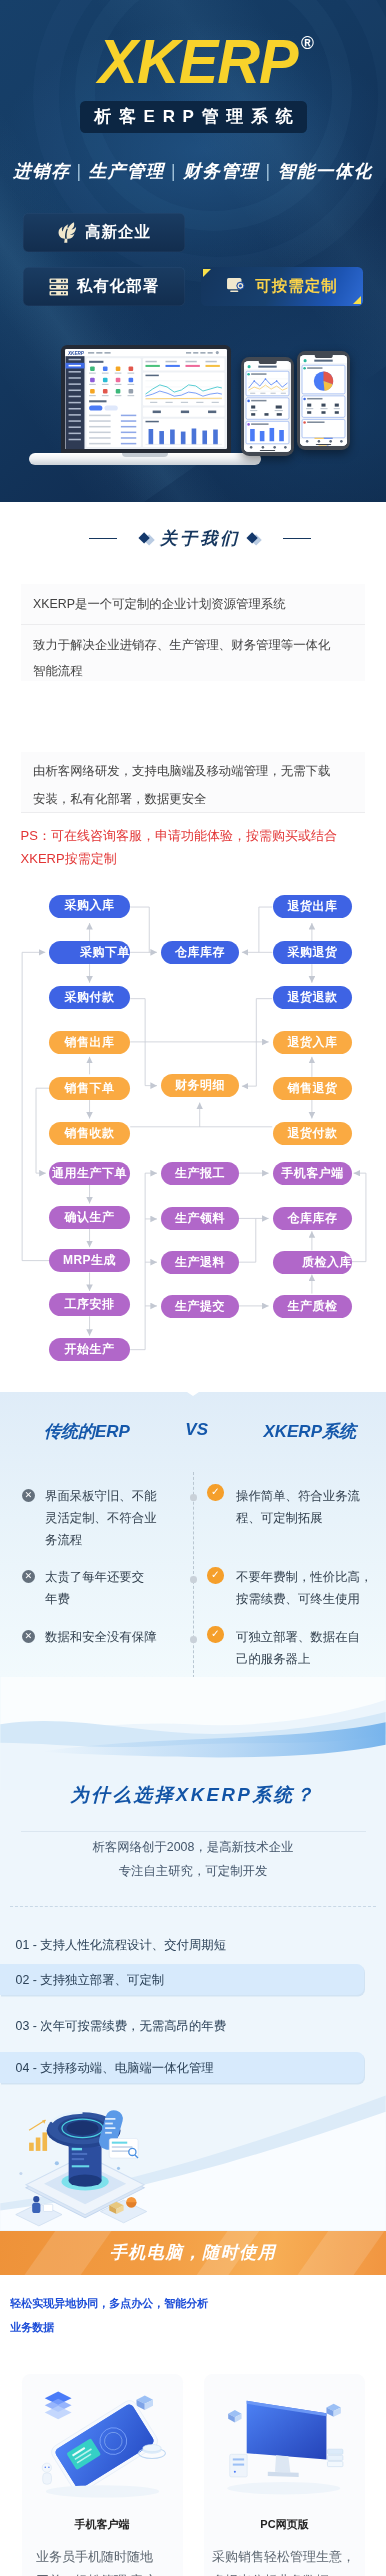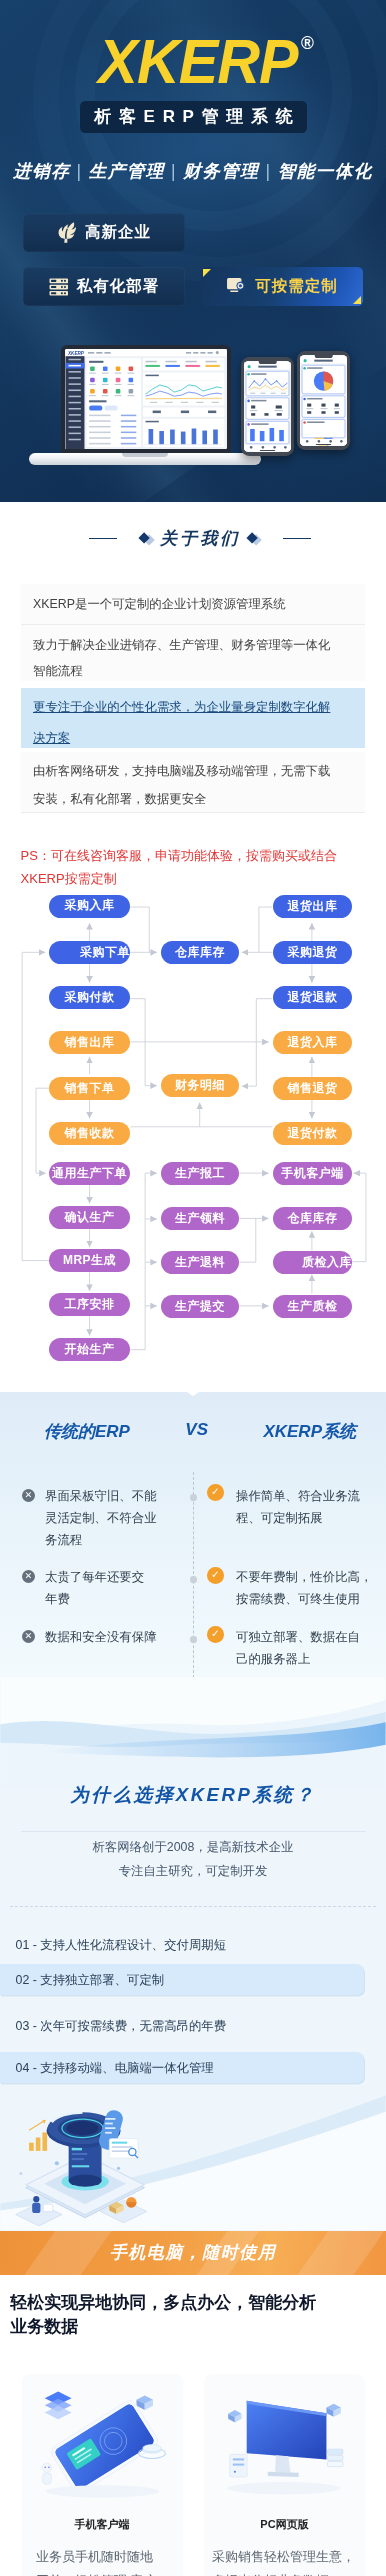--- a/index.html
+++ b/index.html
@@ -56,21 +56,21 @@
 .hr1{position:absolute;left:20.6px;width:345px;border-top:0.5px solid #dbe6f0;}
 .hr2{position:absolute;left:10.3px;width:366px;border-top:1px dashed #c8d8e6;}
 .why-sub{position:absolute;width:386px;text-align:center;color:#44566b;font-size:12.4px;}
 .wli{position:absolute;left:15.5px;font-size:12.4px;color:#2c4258;}
 .wbar{position:absolute;left:0;width:364px;height:31px;background:#d7eafc;border-radius:0 7.2px 7.2px 0;box-shadow:1px 1.5px 0 rgba(173,205,233,.45);}
 
 .banner{position:absolute;top:2231px;left:0;width:386px;height:44px;background:linear-gradient(100deg,#ee9239 0%,#f29c42 40%,#f7ae55 70%,#f19540 100%);overflow:hidden;}
 .banner .bs{position:absolute;width:46px;height:103px;background:rgba(255,255,255,.14);transform:rotate(35deg);top:-31px;}
 .banner .tx{position:absolute;top:0;width:386px;text-align:center;line-height:44px;color:#fff;font-size:17px;font-weight:bold;font-style:italic;letter-spacing:1.5px;}
 
-.bot-h{position:absolute;left:10.3px;top:2291px;width:366px;font-size:17px;font-weight:bold;color:#0f172a;line-height:24px;}
+.bot-h{position:absolute;left:10.3px;top:2291px;width:366px;font-size:11px;font-weight:bold;color:#1d4ed8;line-height:24px;}
 .card{position:absolute;top:2374px;width:161px;height:274px;background:#fafbfd;border-radius:8.2px;}
 .card-t{position:absolute;width:161px;text-align:center;font-size:11px;font-weight:bold;color:#222;}
 .card-p{position:absolute;font-size:13px;color:#5c6670;line-height:24px;}
 </style>
 </head>
 <body>
 <div class="page">
 
 <div class="hero">
   <div style="position:absolute;left:75px;top:-46px;width:237px;height:237px;border-radius:50%;border:20.6px solid rgba(120,180,230,.045);"></div>
@@ -383,23 +383,22 @@
   <div class="dm" style="background:#14386b;margin:0 0 0 23px;z-index:2;"></div>
   <div class="dm" style="background:#b9cbe2;margin:3.1px 7.2px 0 -3.6px;"></div>
   <span style="letter-spacing:3.1px;">关于我们</span>
   <div class="dm" style="background:#14386b;margin:0 0 0 7.2px;z-index:2;"></div>
   <div class="dm" style="background:#b9cbe2;margin:3.1px 23px 0 -3.6px;"></div>
   <div class="ln"></div>
 </div>
 
 <div class="para" style="top:584px;height:41px;line-height:41px;border-bottom:0.5px solid #ececee;">XKERP是一个可定制的企业计划资源管理系统</div>
 <div class="para" style="top:625px;height:56px;line-height:26px;padding-top:6.7px;">致力于解决企业进销存、生产管理、财务管理等一体化<br>智能流程</div>
-<div class="para hl" style="top:688px;height:60px;line-height:31px;padding-top:4.1px;"><span>更专注于企业的个性化需求，为企业量身定制数字化解<br>决方案</span></div>
 <div class="para" style="top:752px;height:61px;line-height:28px;padding-top:5.2px;border-bottom:0.5px solid #ececee;">由析客网络研发，支持电脑端及移动端管理，无需下载<br>安装，私有化部署，数据更安全</div>
-<div class="ps" style="top:844px;">PS：可在线咨询客服，申请功能体验，按需购买或结合<br>XKERP按需定制</div>
+<div class="ps" style="top:824px;">PS：可在线咨询客服，申请功能体验，按需购买或结合<br>XKERP按需定制</div>
 
 <svg class="abs" style="left:0;top:876px;" width="386" height="515" viewBox="0 0 750 1000">
   <defs>
     <marker id="ar" markerWidth="10" markerHeight="10" refX="8" refY="4" orient="auto">
           <path d="M0,0 L8,4 L0,8 z" fill="#c3c8d2"></path>
         </marker>
   </defs>
   <g stroke="#c9cdd6" stroke-width="1.6" fill="none">
     <path d="M174,126 L174,91" marker-end="url(#ar)"></path>
     <path d="M96,747 L43,747 L43,148 L88,148" marker-end="url(#ar)"></path>

